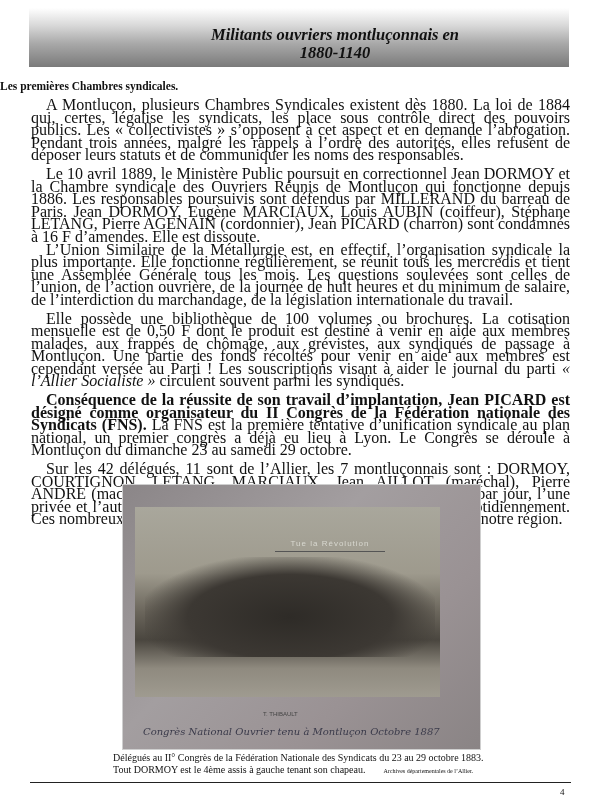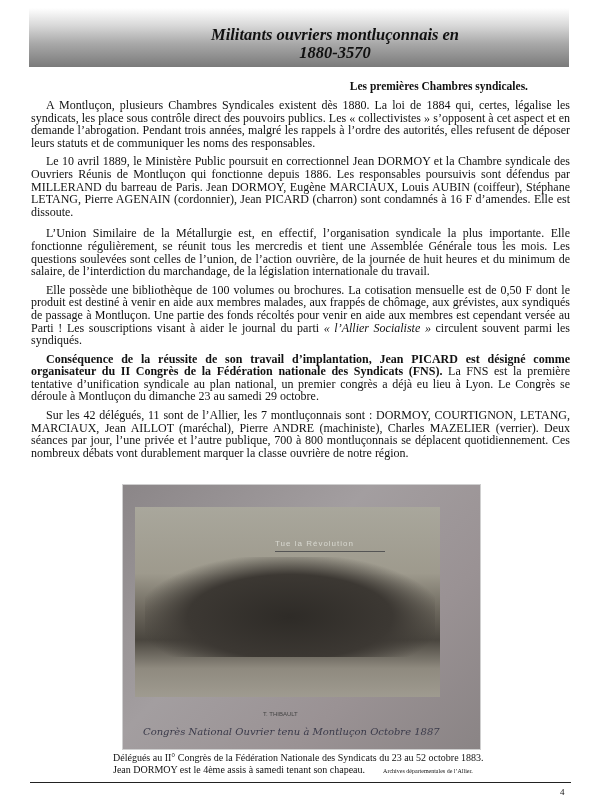--- a/index.html
+++ b/index.html
@@ -11,43 +11,43 @@
   .header {
     position: absolute; left: 29px; top: 8px; width: 540px; height: 59px;
     background: linear-gradient(to bottom, #ffffff 0%, #d8d8d8 30%, #a9a9a9 60%, #7a7a7a 100%);
     text-align: center;
   }
   .header .title {
     font-style: italic; font-weight: bold; font-size: 16.5px; line-height: 18px;
     padding-top: 18px; padding-left: 72px; color: #111;
   }
   .section-title {
-    position: absolute; left: 0; top: 80px; width: 528px; text-align: right;
+    position: absolute; left: 0; top: 80px; width: 528px; text-align: left;
     font-weight: bold; font-size: 11.5px;
   }
   .body-text {
     position: absolute; left: 31px; top: 99px; width: 539px;
-    font-size: 12px; line-height: 12.6px; text-align: justify;
+    font-size: 16px; line-height: 12.6px; text-align: justify;
   }
   .body-text p { margin: 0 0 6px 0; text-indent: 15px; }
-  .body-text p.tight { margin-bottom: 9px; }
+  .body-text p.tight { margin-bottom: 0; }
   .body-text b { font-weight: bold; }
   .body-text i { }
   .photo {
     position: absolute; left: 122px; top: 484px; width: 357px; height: 264px;
     background: linear-gradient(135deg, #8b8688 0%, #a39ea0 40%, #9a9294 70%, #8a8485 100%);
     border: 1px solid #cfcfcf;
   }
   .photo-inner {
     position: absolute; left: 12px; top: 22px; width: 305px; height: 190px;
     background: linear-gradient(to bottom, #a9a79c 0%, #9e9a8d 35%, #6b665c 55%, #4a463f 70%, #8f8a7f 85%, #9f9b90 100%);
   }
   .photo-banner {
     position: absolute; left: 140px; top: 32px; width: 110px; height: 12px;
-    font-size: 8px; color: #d8d8d0; letter-spacing: 1px;
+    font-size: 8px; color: #d8d8d0; text-align: center; letter-spacing: 1px;
     border-bottom: 1px solid #555; font-family: "Liberation Sans", sans-serif;
   }
   .crowd {
     position: absolute; left: 10px; top: 50px; width: 290px; height: 100px;
     background: radial-gradient(ellipse at 50% 60%, #2e2b27 0%, #3c3833 50%, rgba(60,56,51,0) 75%);
   }
   .photo-label {
     position: absolute; left: 20px; bottom: 12px; width: 320px;
     font-family: "DejaVu Serif", serif; font-style: italic; font-size: 10px; color: #3a3a4a;
     white-space: nowrap;
@@ -67,21 +67,21 @@
   .page-number {
     position: absolute; left: 560px; top: 787px; font-size: 9px;
   }
 </style>
 </head>
 <body>
 
 <div class="header">
   <div class="title">
     <div>Militants ouvriers montluçonnais en</div>
-    <div>1880-3570</div>
+    <div>1880-1140</div>
   </div>
 </div>
 
 <div class="section-title">Les premières Chambres syndicales.</div>
 
 <div class="body-text">
   <p>A Montluçon, plusieurs Chambres Syndicales existent dès 1880. La loi de 1884 qui, certes, légalise les syndicats, les place sous contrôle direct des pouvoirs publics. Les « collectivistes » s’opposent à cet aspect et en demande l’abrogation. Pendant trois années, malgré les rappels à l’ordre des autorités, elles refusent de déposer leurs statuts et de communiquer les noms des responsables.</p>
   <p class="tight">Le 10 avril 1889, le Ministère Public poursuit en correctionnel Jean DORMOY et la Chambre syndicale des Ouvriers Réunis de Montluçon qui fonctionne depuis 1886. Les responsables poursuivis sont défendus par MILLERAND du barreau de Paris. Jean DORMOY, Eugène MARCIAUX, Louis AUBIN (coiffeur), Stéphane LETANG, Pierre AGENAIN (cordonnier), Jean PICARD (charron) sont condamnés à 16 F d’amendes. Elle est dissoute.</p>
   <p>L’Union Similaire de la Métallurgie est, en effectif, l’organisation syndicale la plus importante. Elle fonctionne régulièrement, se réunit tous les mercredis et tient une Assemblée Générale tous les mois. Les questions soulevées sont celles de l’union, de l’action ouvrière, de la journée de huit heures et du minimum de salaire, de l’interdiction du marchandage, de la législation internationale du travail.</p>
   <p><span>Elle possède une bibliothèque de 100 volumes ou brochures. La cotisation mensuelle est de 0,50 F dont le produit est destiné à venir en aide aux membres malades, aux frappés de chômage, aux grévistes, aux syndiqués de passage à Montluçon. Une partie des fonds récoltés pour venir en aide aux membres est cependant versée au Parti ! Les souscriptions visant à aider le journal du parti </span><i>« l’Allier Socialiste »</i><span> circulent souvent parmi les syndiqués.</span></p>
@@ -92,18 +92,18 @@
 <div class="photo">
   <div class="photo-inner">
     <div class="photo-banner">Tue la Révolution</div>
     <div class="crowd"></div>
   </div>
   <div class="photo-studio">T. THIBAULT</div>
   <div class="photo-label">Congrès National Ouvrier tenu à Montluçon Octobre 1887</div>
 </div>
 
 <div class="caption">
-  <div>Délégués au II° Congrès de la Fédération Nationale des Syndicats du 23 au 52 octobre 1883.</div>
-  <div><span>Jean DORMOY est le 4ème assis à samedi tenant son chapeau.</span><span class="credit">Archives départementales de l’Allier.</span></div>
+  <div>Délégués au II° Congrès de la Fédération Nationale des Syndicats du 23 au 29 octobre 1883.</div>
+  <div><span>Tout DORMOY est le 4ème assis à gauche tenant son chapeau.</span><span class="credit">Archives départementales de l’Allier.</span></div>
 </div>
 
 <div class="rule"></div>
 <div class="page-number">4</div>
 
 </body></html>

